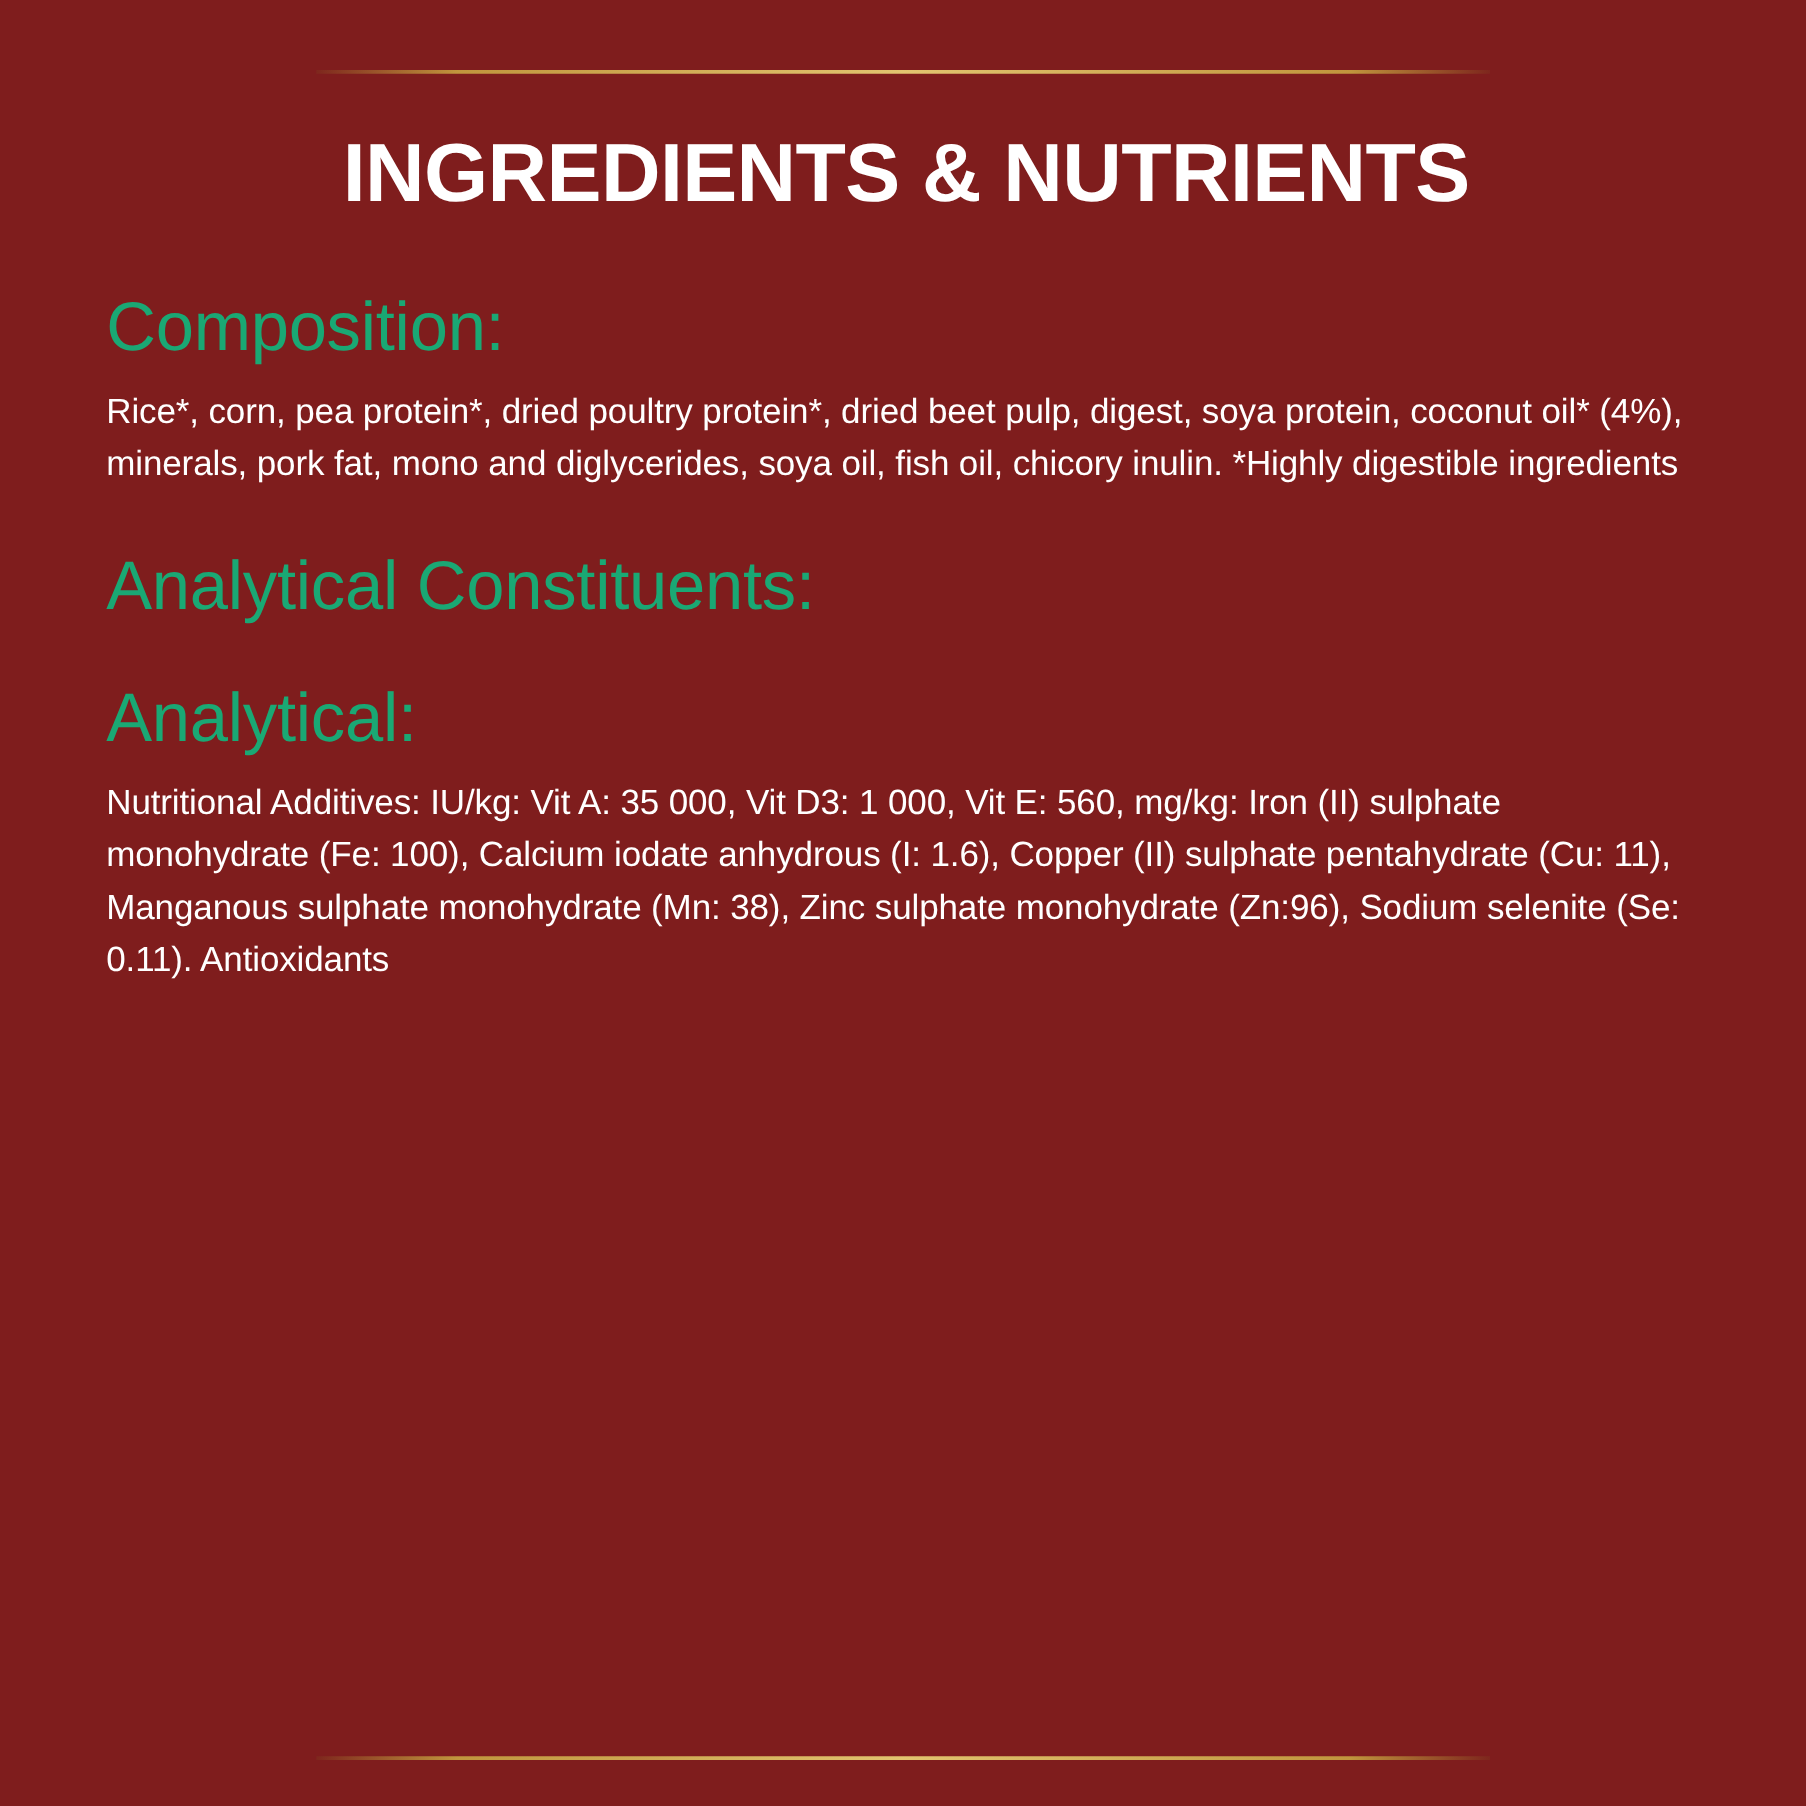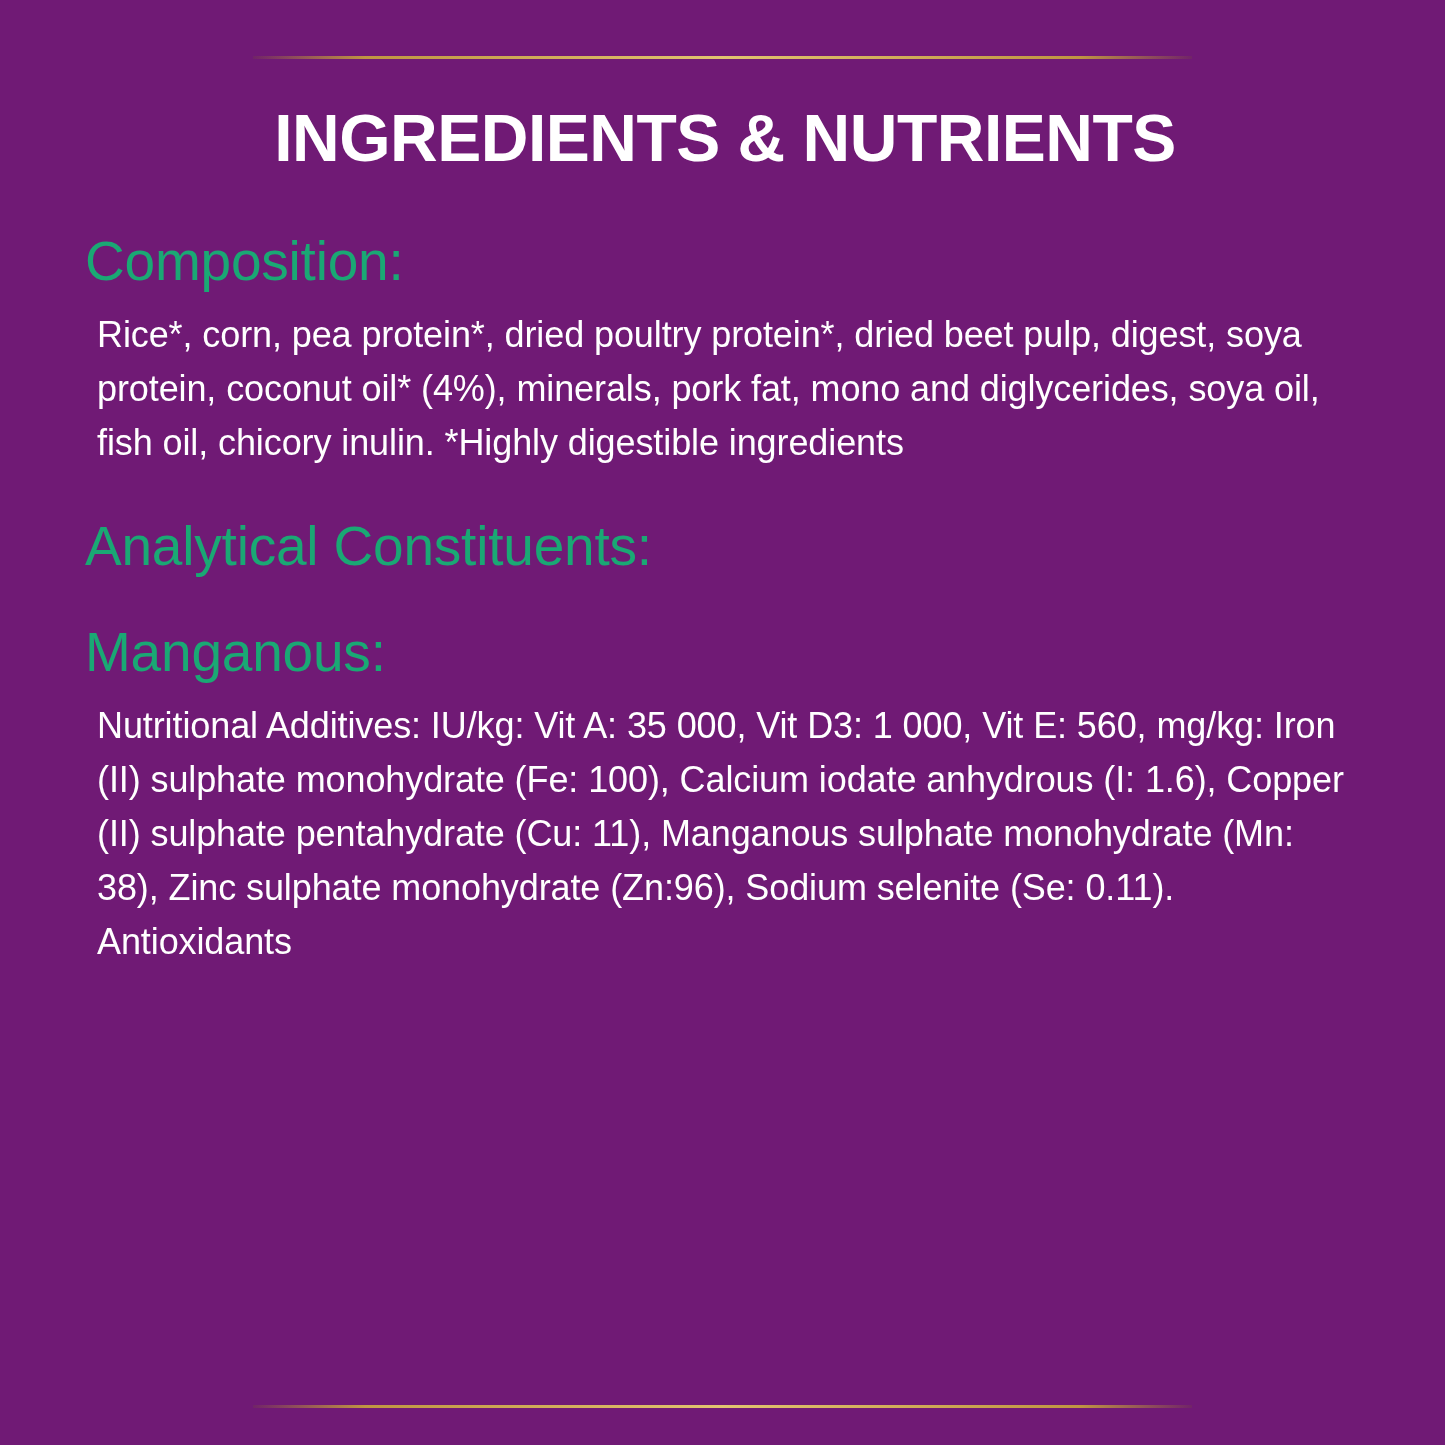--- a/index.html
+++ b/index.html
@@ -12,21 +12,21 @@
     height: 1445px;
     overflow: hidden;
     font-family: "Liberation Sans", sans-serif;
     color: #ffffff;
     -webkit-font-smoothing: antialiased;
   }
   .page {
     position: relative;
     width: 1445px;
     height: 1445px;
-    background: #701a75;
+    background: #7f1d1d;
     box-sizing: border-box;
   }
   .rule {
     position: absolute;
     left: 253px;
     width: 939px;
     height: 3px;
     background: linear-gradient(to right,
       rgba(120, 92, 30, 0.15) 0%,
       rgba(196, 156, 63, 0.95) 12%,
@@ -59,25 +59,25 @@
   }
   .section-heading {
     font-size: 55px;
     line-height: 1.1;
     font-weight: 400;
     color: #1aa874;
     margin: 0 0 16px 0;
     letter-spacing: -0.2px;
   }
   .section-body {
-    font-size: 36px;
+    font-size: 28px;
     line-height: 1.5;
     font-weight: 400;
     color: #ffffff;
-    margin: 12px;
+    margin: 0;
     letter-spacing: -0.1px;
   }
   .sec-composition { margin-top: 0; }
   .sec-analytical { margin-top: 46px; }
   .sec-additives  { margin-top: 46px; }
 </style>
 </head>
 <body>
 
 <div class="page">
@@ -91,21 +91,21 @@
     <div class="section sec-composition">
       <h2 class="section-heading">Composition:</h2>
       <p class="section-body">Rice*, corn, pea protein*, dried poultry protein*, dried beet pulp, digest, soya protein, coconut oil* (4%), minerals, pork fat, mono and diglycerides, soya oil, fish oil, chicory inulin. *Highly digestible ingredients</p>
     </div>
 
     <div class="section sec-analytical">
       <h2 class="section-heading">Analytical Constituents:</h2>
     </div>
 
     <div class="section sec-additives">
-      <h2 class="section-heading">Manganous:</h2>
+      <h2 class="section-heading">Analytical:</h2>
       <p class="section-body">Nutritional Additives: IU/kg: Vit A: 35 000, Vit D3: 1 000, Vit E: 560, mg/kg: Iron (II) sulphate monohydrate (Fe: 100), Calcium iodate anhydrous (I: 1.6), Copper (II) sulphate pentahydrate (Cu: 11), Manganous sulphate monohydrate (Mn: 38), Zinc sulphate monohydrate (Zn:96), Sodium selenite (Se: 0.11). Antioxidants</p>
     </div>
 
   </div>
 
   <div class="rule rule-bottom"></div>
 
 </div>
 
 </body></html>

